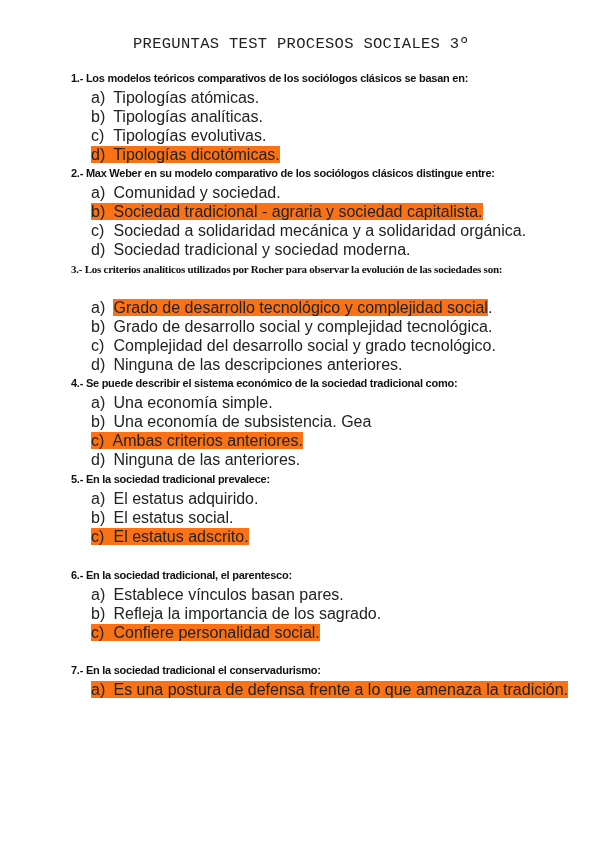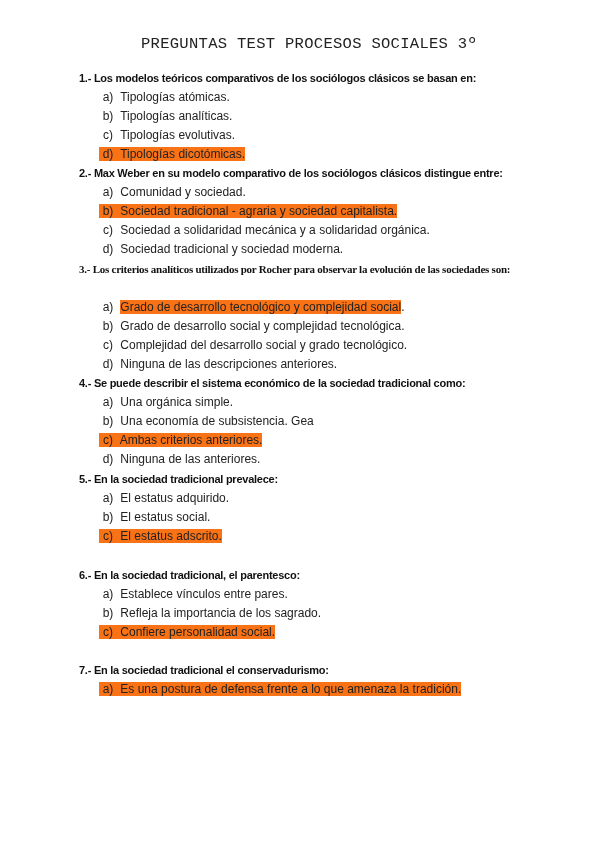--- a/index.html
+++ b/index.html
@@ -1,31 +1,31 @@
 <!DOCTYPE html>
 <html><head>
 <meta charset="utf-8">
 <style>
   html, body { margin:0; padding:0; background:#ffffff; }
   body { width:600px; height:848px; position:relative; overflow:hidden; }
-  .page { position:absolute; left:9px; top:0; width:494px; height:848px; background:#fff; }
+  .page { position:absolute; left:1px; top:0; width:494px; height:848px; background:#fff; }
   .title {
     position:absolute; left:0; top:35px; width:600px; text-align:center;
     font-family:"Liberation Mono", monospace; font-size:15.5px; letter-spacing:0.3px;
     color:#222; white-space:nowrap;
   }
   .q {
     position:absolute; left:70px; width:462px;
     font-family:"Liberation Sans", sans-serif; font-size:11px; font-weight:bold;
     color:#111; line-height:19px; letter-spacing:-0.25px;
   }
   .q.justify { text-align:justify; text-align-last:left;font-family:Liberation Serif, serif; }
   .opt {
     position:absolute; left:90px; height:19px; line-height:19px;
-    font-family:"Liberation Sans", sans-serif; font-size:12px; color:#222; white-space:nowrap;text-align:center;
+    font-family:"Liberation Sans", sans-serif; font-size:16px; color:#222; white-space:nowrap;
   }
   .opt .lbl { display:inline-block; width:18px; }
   .hl { background:#f97316; }
 </style>
 </head>
 <body>
 
 <div class="page">
   <div class="title">PREGUNTAS TEST PROCESOS SOCIALES 3º</div>
 
@@ -41,30 +41,30 @@
   <div class="opt" style="top:221px"><span class="lbl">c)</span> <span>Sociedad a solidaridad mecánica y a solidaridad orgánica.</span></div>
   <div class="opt" style="top:240px"><span class="lbl">d)</span> <span>Sociedad tradicional y sociedad moderna.</span></div>
 
   <div class="q justify" style="top:260px">3.- Los criterios analíticos utilizados por Rocher para observar la evolución de las sociedades son:</div>
   <div class="opt" style="top:298px"><span class="lbl">a)</span> <span class="hl">Grado de desarrollo tecnológico y complejidad social</span><span>.</span></div>
   <div class="opt" style="top:317px"><span class="lbl">b)</span> <span>Grado de desarrollo social y complejidad tecnológica.</span></div>
   <div class="opt" style="top:336px"><span class="lbl">c)</span> <span>Complejidad del desarrollo social y grado tecnológico.</span></div>
   <div class="opt" style="top:355px"><span class="lbl">d)</span> <span>Ninguna de las descripciones anteriores.</span></div>
 
   <div class="q" style="top:374px">4.- Se puede describir el sistema económico de la sociedad tradicional como:</div>
-  <div class="opt" style="top:393px"><span class="lbl">a)</span> <span>Una orgánica simple.</span></div>
+  <div class="opt" style="top:393px"><span class="lbl">a)</span> <span>Una economía simple.</span></div>
   <div class="opt" style="top:412px"><span class="lbl">b)</span> <span>Una economía de subsistencia. Gea</span></div>
   <div class="opt" style="top:431px"><span class="hl"><span class="lbl">c)</span> <span>Ambas criterios anteriores.</span></span></div>
   <div class="opt" style="top:450px"><span class="lbl">d)</span> <span>Ninguna de las anteriores.</span></div>
 
   <div class="q" style="top:470px">5.- En la sociedad tradicional prevalece:</div>
   <div class="opt" style="top:489px"><span class="lbl">a)</span> <span>El estatus adquirido.</span></div>
   <div class="opt" style="top:508px"><span class="lbl">b)</span> <span>El estatus social.</span></div>
   <div class="opt" style="top:527px"><span class="hl"><span class="lbl">c)</span> <span>El estatus adscrito.</span></span></div>
 
   <div class="q" style="top:566px">6.- En la sociedad tradicional, el parentesco:</div>
-  <div class="opt" style="top:585px"><span class="lbl">a)</span> <span>Establece vínculos entre pares.</span></div>
+  <div class="opt" style="top:585px"><span class="lbl">a)</span> <span>Establece vínculos basan pares.</span></div>
   <div class="opt" style="top:604px"><span class="lbl">b)</span> <span>Refleja la importancia de los sagrado.</span></div>
   <div class="opt" style="top:623px"><span class="hl"><span class="lbl">c)</span> <span>Confiere personalidad social.</span></span></div>
 
   <div class="q" style="top:661px">7.- En la sociedad tradicional el conservadurismo:</div>
   <div class="opt" style="top:680px"><span class="hl"><span class="lbl">a)</span> <span>Es una postura de defensa frente a lo que amenaza la tradición.</span></span></div>
 </div>
 
 </body></html>

